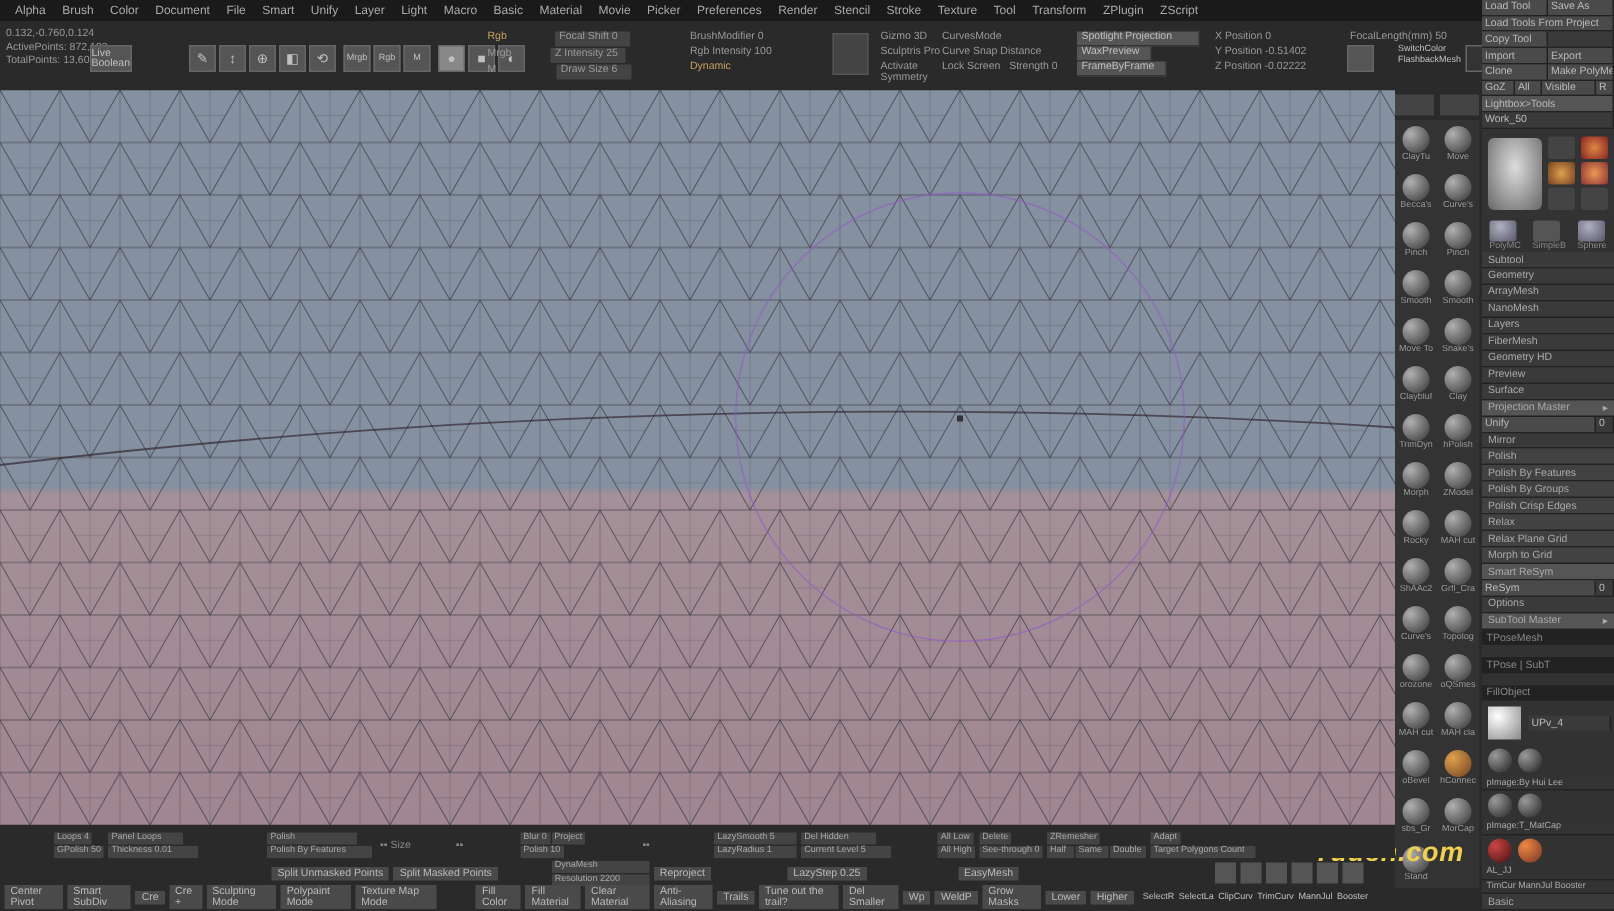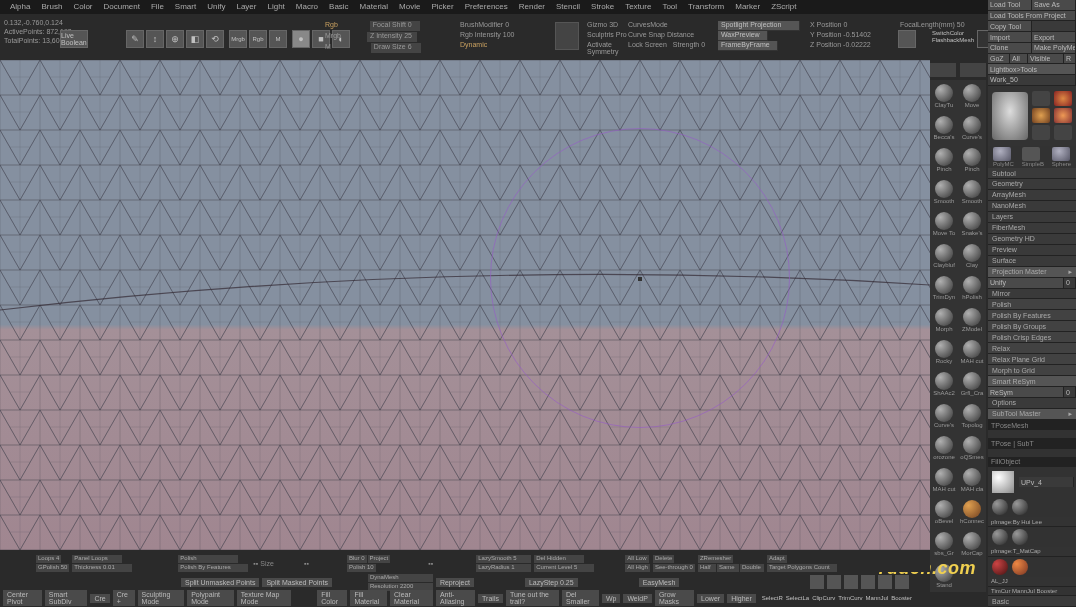--- a/index.html
+++ b/index.html
@@ -466,21 +466,21 @@
   <span>Material</span>
   <span>Movie</span>
   <span>Picker</span>
   <span>Preferences</span>
   <span>Render</span>
   <span>Stencil</span>
   <span>Stroke</span>
   <span>Texture</span>
   <span>Tool</span>
   <span>Transform</span>
-  <span>Marker</span>
+  <span>ZPlugin</span>
   <span>ZScript</span>
 </div>
 
 <div class="info-area">
   <div>0.132,-0.760,0.124</div>
   <div>ActivePoints: 872,193</div>
   <div>TotalPoints: 13,603 Mil</div>
 </div>
 
 <div class="top-toolbar">

